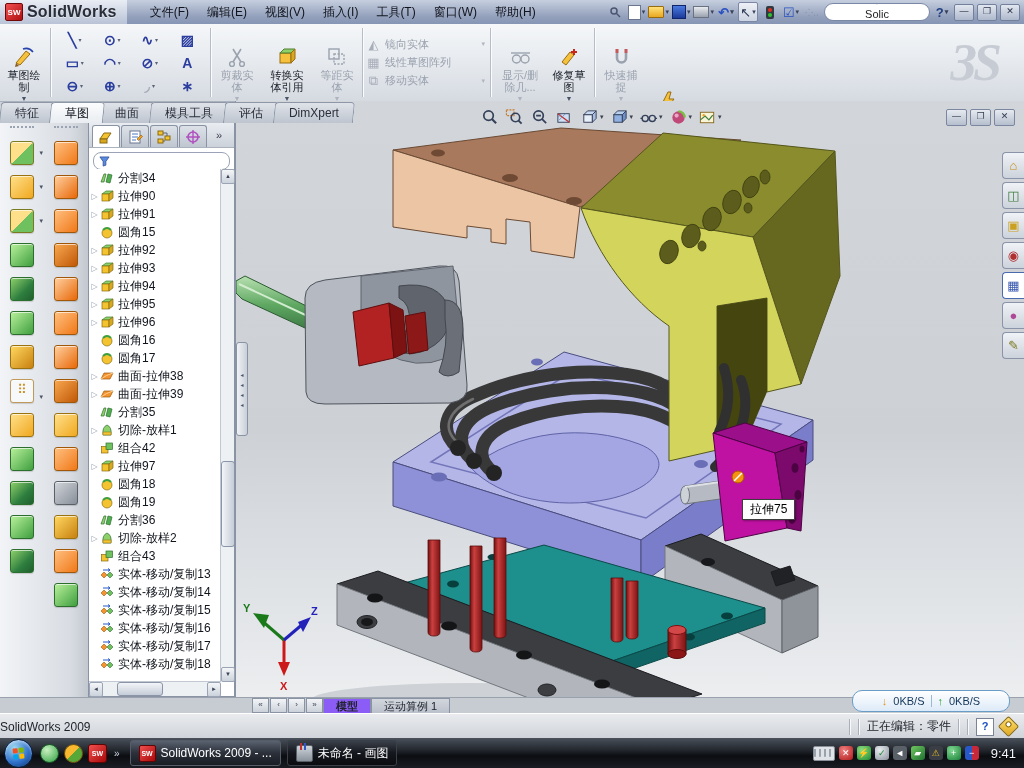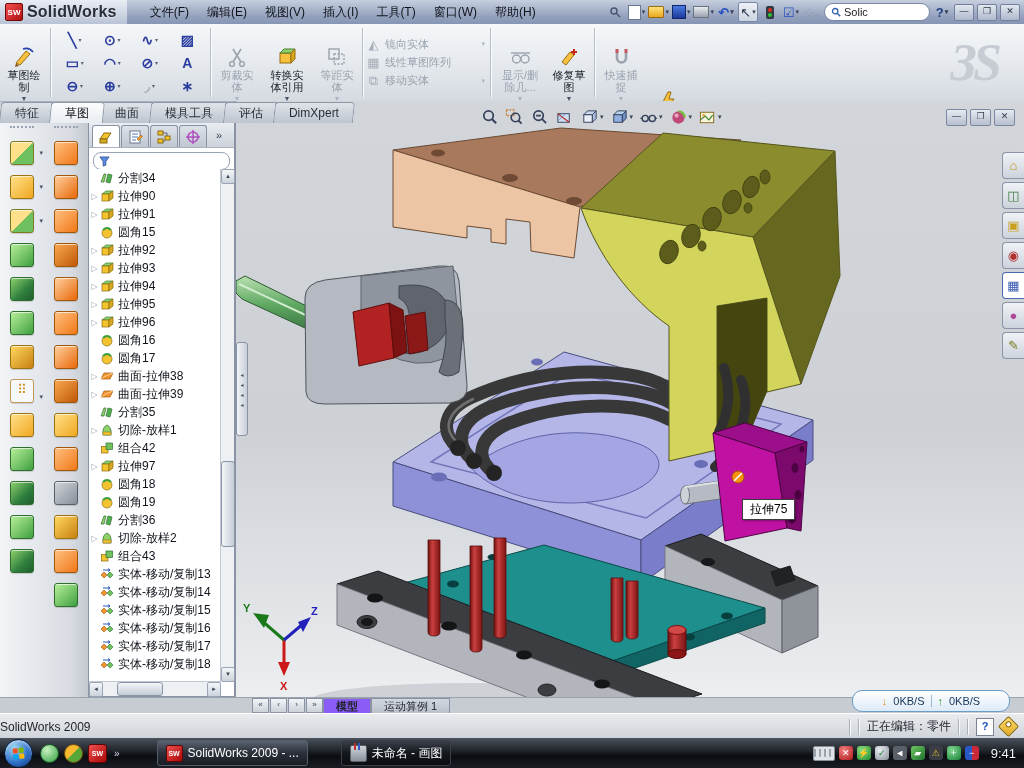--- a/index.html
+++ b/index.html
@@ -14,21 +14,21 @@
   .menu-item{font-size:12px;color:#10141c;padding:0 9px;line-height:24px;cursor:default;}
   #qat{position:absolute;right:4px;top:0;height:24px;display:flex;align-items:center;gap:3px;}
   .qbtn{display:flex;align-items:center;justify-content:center;height:18px;min-width:18px;color:#2a3550;font-size:13px;}
   .qdrop{font-size:7px;color:#39425a;margin-left:1px;}
   .page-ic{width:11px;height:13px;background:#fff;border:1px solid #6a7690;}
   .folder-ic{width:14px;height:10px;background:linear-gradient(#ffe27a,#e8a820);border:1px solid #9a6a10;border-radius:1px;}
   .save-ic{width:12px;height:12px;background:linear-gradient(#4a7ae0,#1a3a9a);border:1px solid #10246a;}
   .print-ic{width:14px;height:10px;background:linear-gradient(#e8ebef,#9aa2ae);border:1px solid #6a7280;}
   .tl-ic{width:8px;height:13px;background:#303840;border-radius:2px;position:relative;}
   .tl-ic i{position:absolute;left:2px;width:4px;height:4px;border-radius:50%;}
-  #searchbox{display:flex;align-items:center;gap:3px;width:92px;height:16px;background:#fff;border:1px solid #7a88a6;border-radius:9px;padding:0 6px;font-size:11px;color:#222;}
+  #searchbox{display:flex;align-items:center;gap:3px;width:92px;height:16px;background:#fff;border:1px solid #7a88a6;border-radius:9px;padding:0 6px;font-size:11px;color:#222;flex-direction:column;}
   .winbtn{width:18px;height:15px;background:linear-gradient(#e2e7ef,#aeb9cd);border:1px solid #73809c;border-radius:2px;font-size:9px;line-height:13px;text-align:center;color:#2c3348;}
   
   #toolbar{left:0;top:24px;width:1024px;height:77px;background:linear-gradient(#f5f7f9,#e3e7ec 60%,#d5dae1);border-bottom:1px solid #aab2bd;display:flex;align-items:stretch;}
   .tb-sep{width:1px;background:#b6bdc8;border-right:1px solid #fbfcfd;margin:4px 2px;}
   .bigbtn{display:flex;flex-direction:column;align-items:center;justify-content:flex-start;padding-top:22px;gap:1px;}
   .bigbtn .ic{height:24px;display:flex;align-items:center;}
   .bigbtn .lab{font-size:11px;line-height:12px;text-align:center;color:#1c202a;white-space:pre-line;}
   .bigbtn.dis .lab{color:#9aa2ae;}
   .bigbtn .dn{font-size:7px;color:#4a5468;margin-top:1px;}
   .bigbtn.dis .dn{color:#adb4bf;}
@@ -112,21 +112,21 @@
   #helpbox{width:16px;height:16px;background:#fff;border:1px solid #7a8494;color:#1a50c0;font-weight:bold;font-size:11px;text-align:center;line-height:15px;}
   #tagicon{width:13px;height:13px;background:linear-gradient(135deg,#ffe070,#e0a820);border:1px solid #8a6a10;border-radius:2px;transform:rotate(45deg);position:relative;}
   #tagicon::after{content:"";position:absolute;left:2px;top:2px;width:4px;height:4px;border-radius:50%;background:#fff;border:1px solid #8a6a10;}
   
   #taskbar{left:0;top:738px;width:1024px;height:30px;background:linear-gradient(#4a515b,#23272e 40%,#0b0d11 60%,#1a1e24);display:flex;align-items:center;z-index:12;}
   #orb{width:27px;height:27px;border-radius:50%;margin:0 7px 0 4px;background:radial-gradient(circle at 35% 30%,#9fd8f2,#2f72cc 55%,#0a2f66);border:1px solid #061a38;box-shadow:inset 0 2px 3px rgba(255,255,255,.55);display:flex;align-items:center;justify-content:center;}
   #orbflag{width:11px;height:11px;transform:rotate(-6deg);display:grid;grid-template-columns:1fr 1fr;grid-template-rows:1fr 1fr;gap:1px;}
   #orbflag i{border-radius:1px;}
   .qlico{width:17px;height:17px;border-radius:3px;margin-right:5px;}
   #ql-chev{color:#cfd8e8;font-size:10px;margin:0 10px 0 2px;}
-  .taskbtn{height:24px;display:flex;align-items:center;gap:5px;padding:0 8px;border-radius:3px;border:1px solid #565d68;background:linear-gradient(#5a6270,#2b303a 50%,#191d24);color:#fff;font-size:12px;margin-right:6px;max-width:170px;white-space:nowrap;overflow:hidden;margin-left:27px;}
+  .taskbtn{height:24px;display:flex;align-items:center;gap:5px;padding:0 8px;border-radius:3px;border:1px solid #565d68;background:linear-gradient(#5a6270,#2b303a 50%,#191d24);color:#fff;font-size:12px;margin-right:6px;max-width:170px;white-space:nowrap;overflow:hidden;}
   .taskbtn.inactive{background:linear-gradient(#3a404a,#14171d 50%,#0a0c10);border-color:#3a3f48;}
   .tb-ic{width:15px;height:15px;border-radius:2px;flex:0 0 15px;}
   #tray{margin-left:auto;display:flex;align-items:center;gap:4px;padding-right:8px;}
   #kbdicon{width:20px;height:13px;background:#dfe3e8;border:1px solid #8a9099;border-radius:2px;background-image:repeating-linear-gradient(90deg,#9aa2ac 0 2px,transparent 2px 5px);background-size:100% 60%;background-repeat:no-repeat;background-position:center;}
   .trayic{width:14px;height:14px;border-radius:3px;display:flex;align-items:center;justify-content:center;font-size:9px;color:#fff;}
   #clock{color:#f0f3f8;font-size:13px;margin-left:8px;text-shadow:0 1px 1px #000;}
   svg{display:block;}
 </style>
 </head>
 <body>

